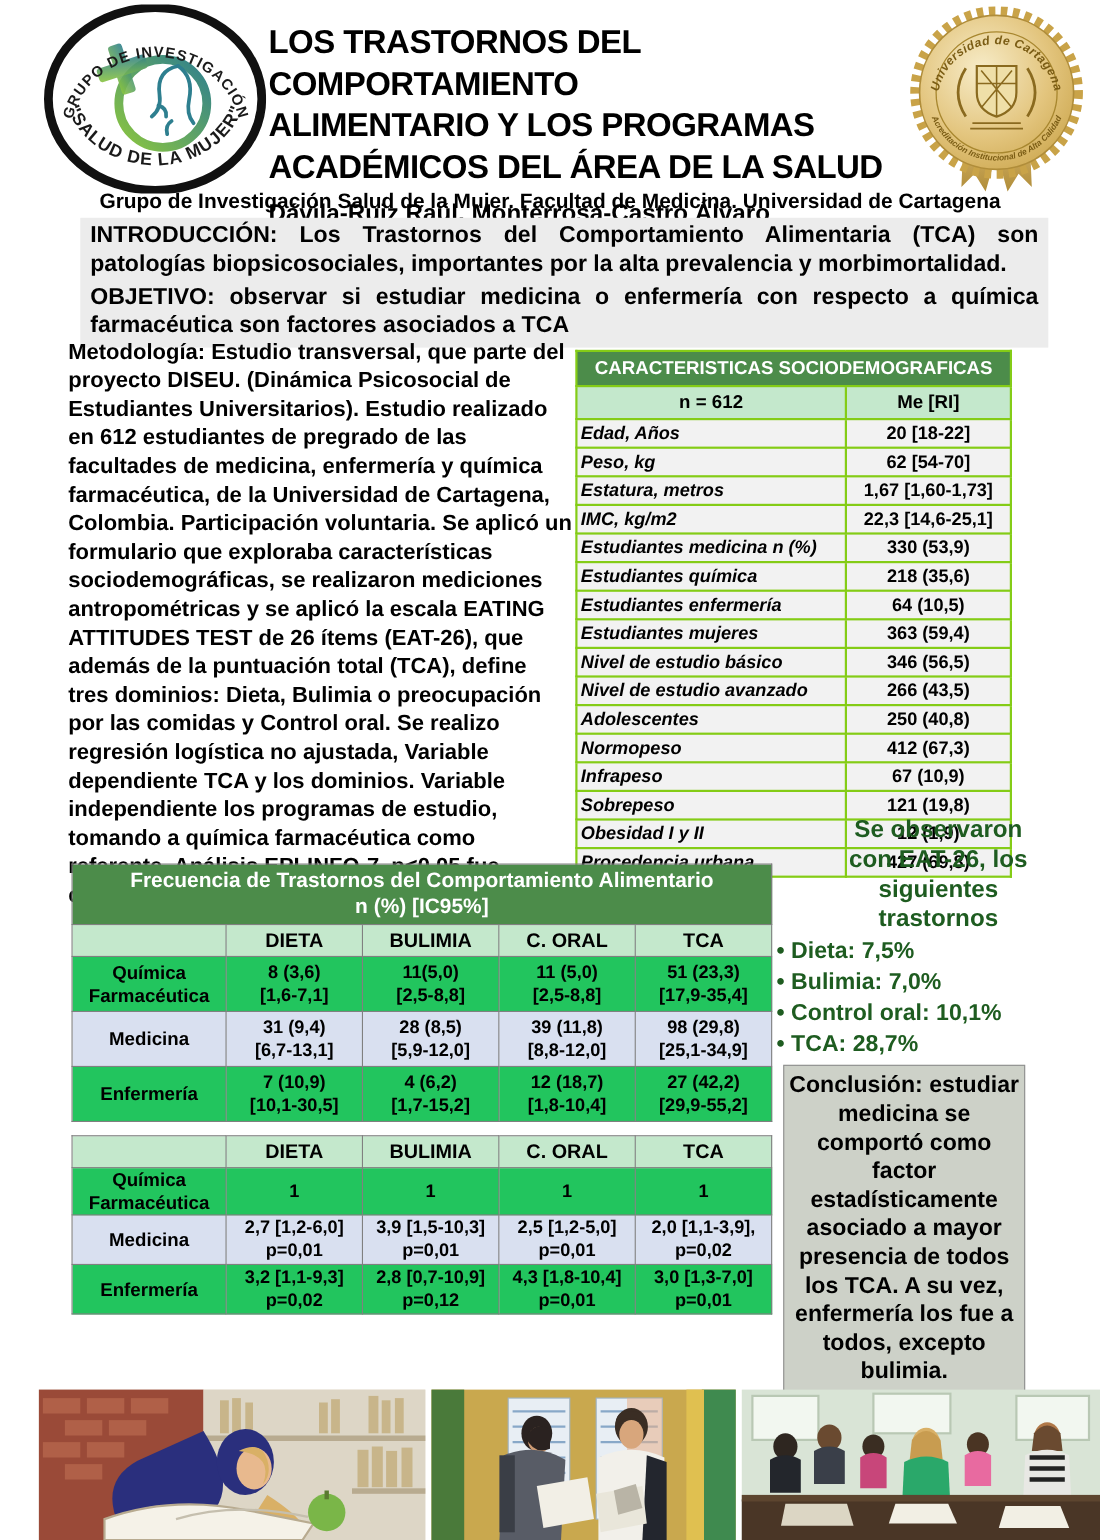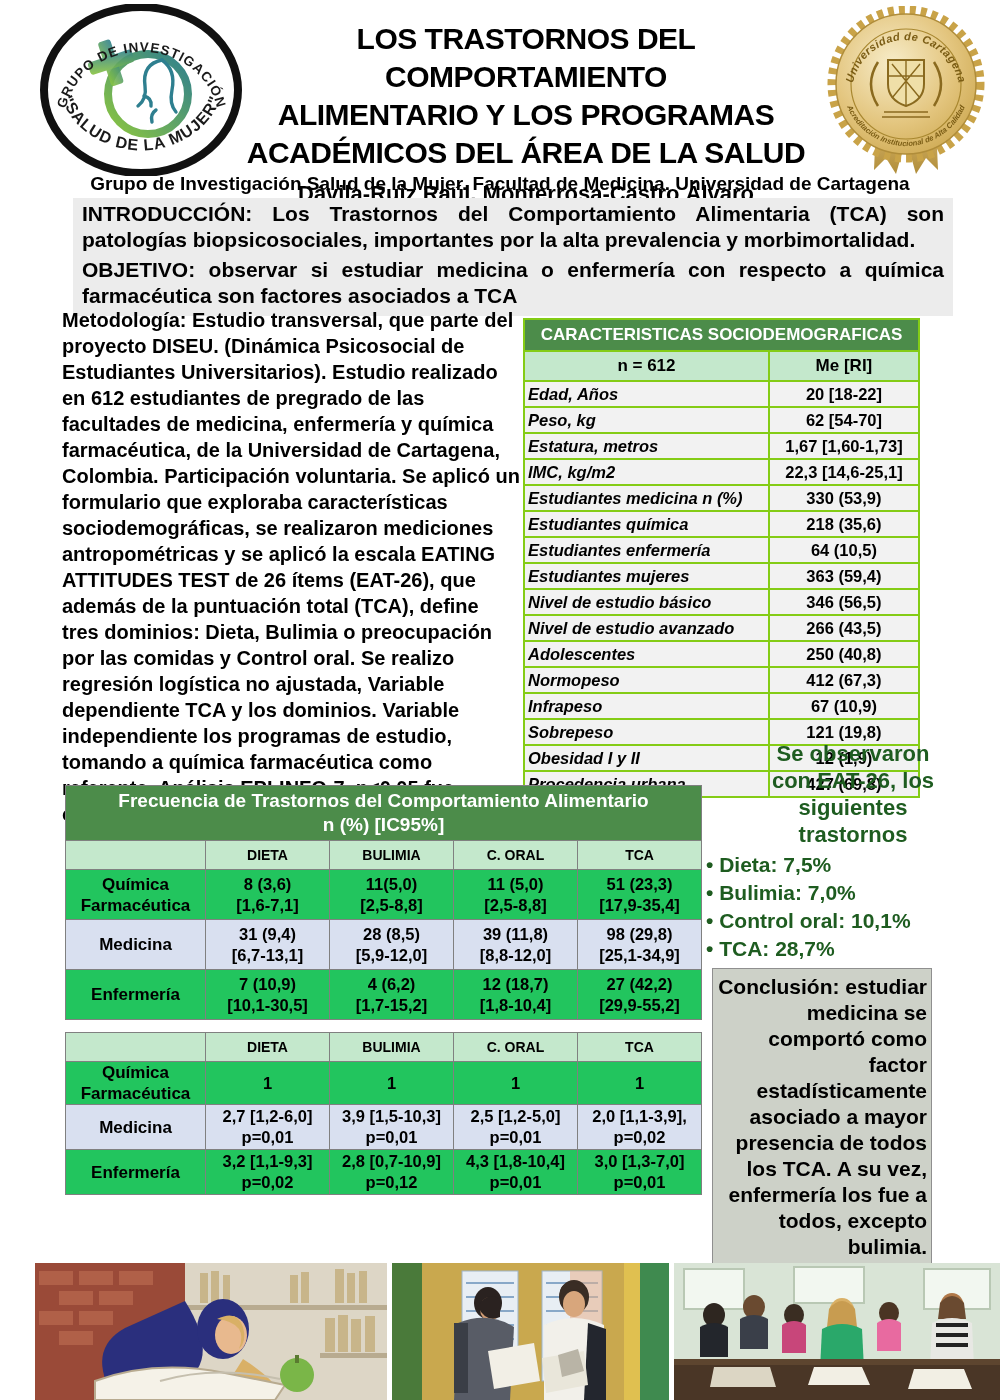--- a/index.html
+++ b/index.html
@@ -2,21 +2,21 @@
 <html><head>
 <meta charset="utf-8">
 <style>
   html,body{margin:0;padding:0;background:#fff;}
   .poster{position:relative;width:1000px;height:1400px;background:#fff;overflow:hidden;
           font-family:"Liberation Sans",sans-serif;color:#000;}
 
   
   .logo{position:absolute;left:40px;top:4px;width:202px;height:172px;}
   .medal{position:absolute;left:812px;top:6px;width:188px;height:172px;}
-  .title-block{position:absolute;left:228px;top:20px;width:596px;text-align:center;}
+  .title-block{position:absolute;left:244px;top:20px;width:596px;text-align:left;}
   .title-line{font-size:30px;font-weight:bold;line-height:38px;letter-spacing:-0.5px;}
   .authors{font-size:22px;font-weight:bold;margin-top:9px;}
   .affiliation{position:absolute;left:0;top:173px;width:100%;text-align:center;
                font-size:19px;font-weight:bold;}
 
   
   .intro{position:absolute;left:58px;top:198px;width:880px;background:#ececec;
          padding:3px 9px;box-sizing:border-box;margin-left:15px;}
   .intro p{margin:0 0 4px 0;font-size:21px;font-weight:bold;line-height:26px;text-align:justify;}
 
@@ -41,36 +41,36 @@
   .eat26 .head-line{font-size:22px;line-height:27px;text-align:center;}
   .eat26 .bullets{margin-top:3px;}
   .eat26 .bullet{font-size:21px;line-height:28px;text-align:left;white-space:nowrap;}
 
   
   .rtable{position:absolute;left:65px;width:636px;border-collapse:collapse;table-layout:fixed;}
   .rtable th,.rtable td{border:1px solid #808080;padding:0;}
   .rtable .green{background:#4c8c4a;color:#ffffff;font-size:19px;font-weight:bold;
                  text-align:center;padding:3px 0;}
   .rtable .green div{line-height:24px;}
-  .rtable .mint{background:#c4e8cc;font-size:14px;font-weight:bold;text-align:center;height:28px;}
+  .rtable .mint{background:#c4e8cc;font-size:18px;font-weight:bold;text-align:center;height:28px;}
   .rtable td{font-weight:bold;text-align:center;vertical-align:middle;}
   .rtable .lblcell{font-size:17px;line-height:21px;}
   .rtable .dcell{font-size:16.5px;line-height:21px;white-space:nowrap;}
   .rtable .band-a td{background:#22c55e;}
   .rtable .band-b td{background:#d9e0f0;}
   .freq{top:785px;}
   .freq tr.data{height:50px;}
   .reg{top:1032px;}
   .reg tr.r1{height:40px;}
   .reg tr.r2,.reg tr.r3{height:45px;}
 
   
   .conclusion{position:absolute;left:712px;top:968px;width:220px;height:348px;
               background:#cdd1c8;border:1px solid #8f8f8f;box-sizing:border-box;
-              font-size:21px;font-weight:bold;text-align:right;line-height:26px;
+              font-size:21px;font-weight:bold;text-align:center;line-height:26px;
               padding:5px 4px;}
 
   
   .photos{position:absolute;left:35px;top:1263px;width:965px;height:137px;display:flex;gap:5px;}
   .photo{height:137px;overflow:hidden;}
   .photo svg{display:block;}
   .p1{width:352px;}.p2{width:277px;}.p3{width:326px;}
 </style>
 </head>
 <body>

